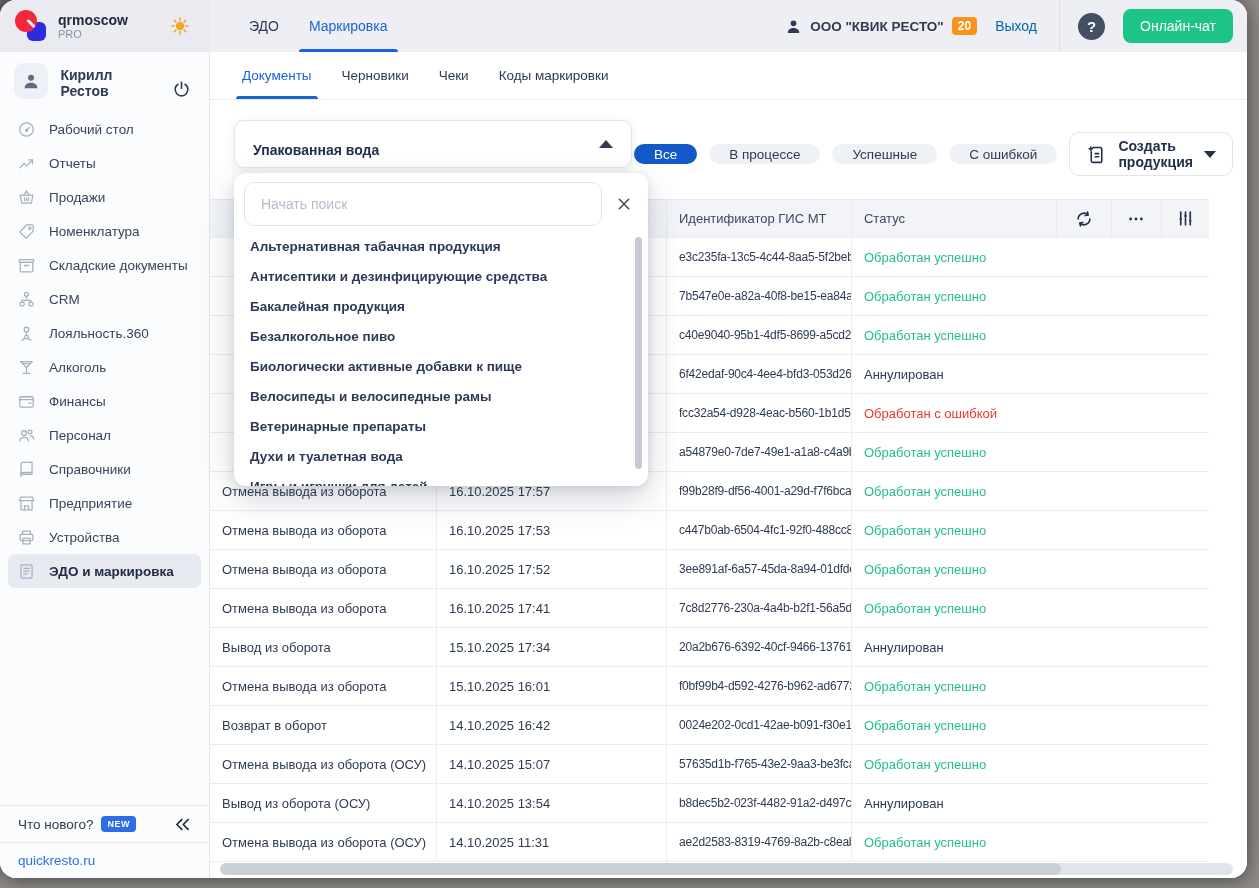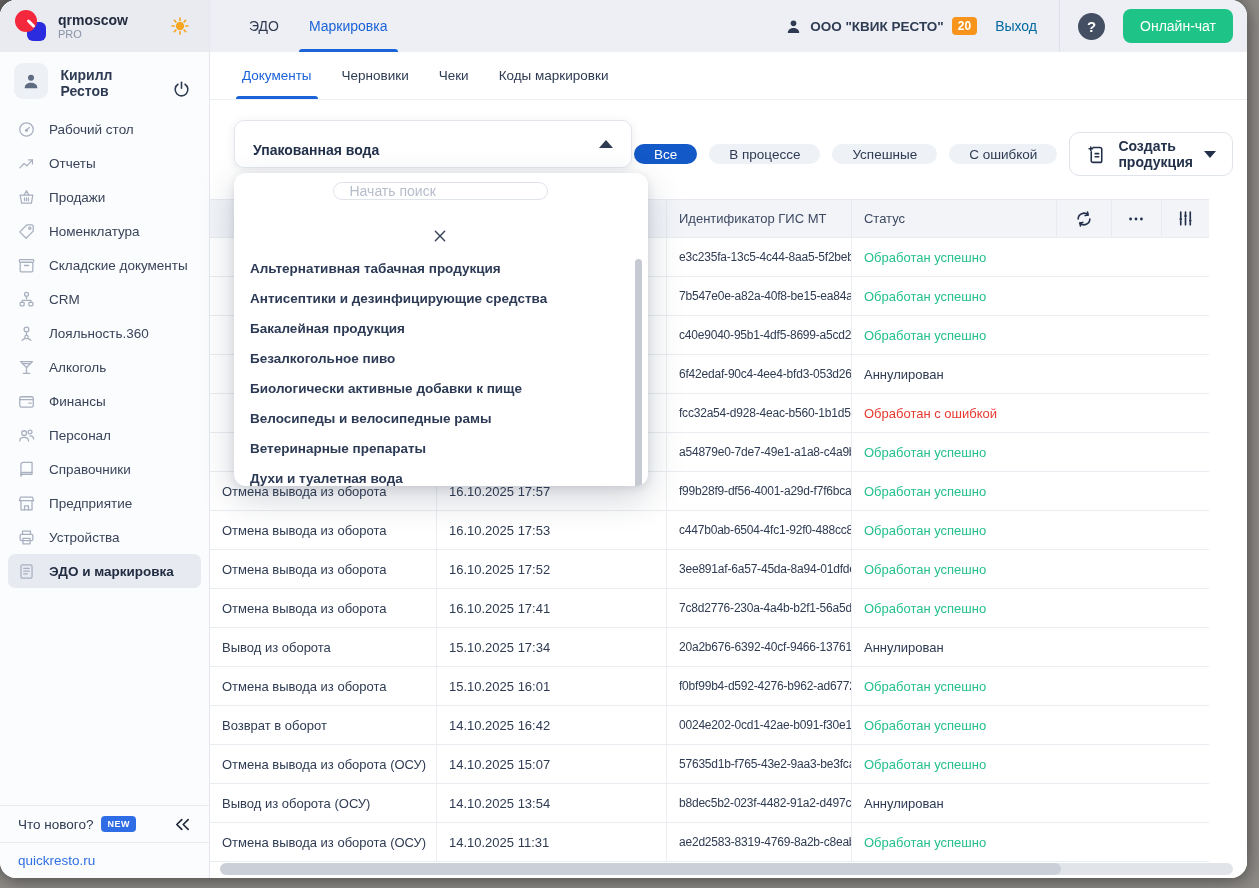--- a/index.html
+++ b/index.html
@@ -86,21 +86,21 @@
   .trow.kind-error .cell-status { color:#e6392f; }
   .trow.kind-neutral .cell-status { color:#2e3b52; }
   .hscroll { position:absolute; left:10px; right:14px; bottom:3px; height:12px; border-radius:6px; }
   .hscroll .thumb { position:absolute; left:0; top:0; height:100%; width:83%; background:#cbd0d8; border-radius:6px; }
   .hscroll .thumb2 { position:absolute; left:82%; top:0; height:100%; width:18%; background:#e1e5ea; border-radius:6px; }
   
   .dd-select { position:absolute; left:234px; top:120px; width:398px; height:48px; background:#fff; border:1px solid #e2e6ec; border-radius:10px; box-shadow:0 2px 10px rgba(46,59,82,.10); display:flex; align-items:center; padding:0 18px; cursor:pointer; z-index:20; }
   .dd-selected { font-size:14px; font-weight:bold; color:#22304a;margin-top:12px; }
   .tri-up { margin-left:auto; width:0; height:0; border-left:7px solid transparent; border-right:7px solid transparent; border-bottom:8px solid #2e3b52; }
   .dd-panel { position:absolute; left:234px; top:173px; width:414px; height:313px; background:#fff; border-radius:12px; box-shadow:0 12px 34px rgba(46,59,82,.22), 0 2px 8px rgba(46,59,82,.12); z-index:20; overflow:hidden; padding-top:9px; }
-  .dd-search-row { display:flex; align-items:center; padding:0 12px 0 10px; gap:24px;flex-direction:column; }
+  .dd-search-row { display:flex; align-items:center; padding:0 12px 0 10px; gap:10px; }
   .dd-search { flex:1; height:44px; border:1px solid #dfe3ea; border-radius:10px; padding:0 16px; font-size:14px; font-family:"Liberation Sans", sans-serif; color:#2e3b52; outline:none; }
   .dd-search::placeholder { color:#b6bdca; }
   .dd-clear { cursor:pointer; display:flex; padding:4px; }
   .dd-list { position:relative; margin-top:5px; }
   .dd-option { height:30px; display:flex; align-items:center; padding:0 16px; font-size:13.5px; font-weight:bold; color:#2c3a55; cursor:pointer; white-space:nowrap; }
   .dd-scrollbar { position:absolute; right:6px; top:6px; width:7px; height:232px; background:#c5cad3; border-radius:4px; }
   svg { display:block; }
   .gi { stroke:#a8b0c0; stroke-width:1.6; fill:none; stroke-linecap:round; stroke-linejoin:round; }
   .di { stroke:#22304a; stroke-width:1.8; fill:none; stroke-linecap:round; stroke-linejoin:round; }
 </style>

